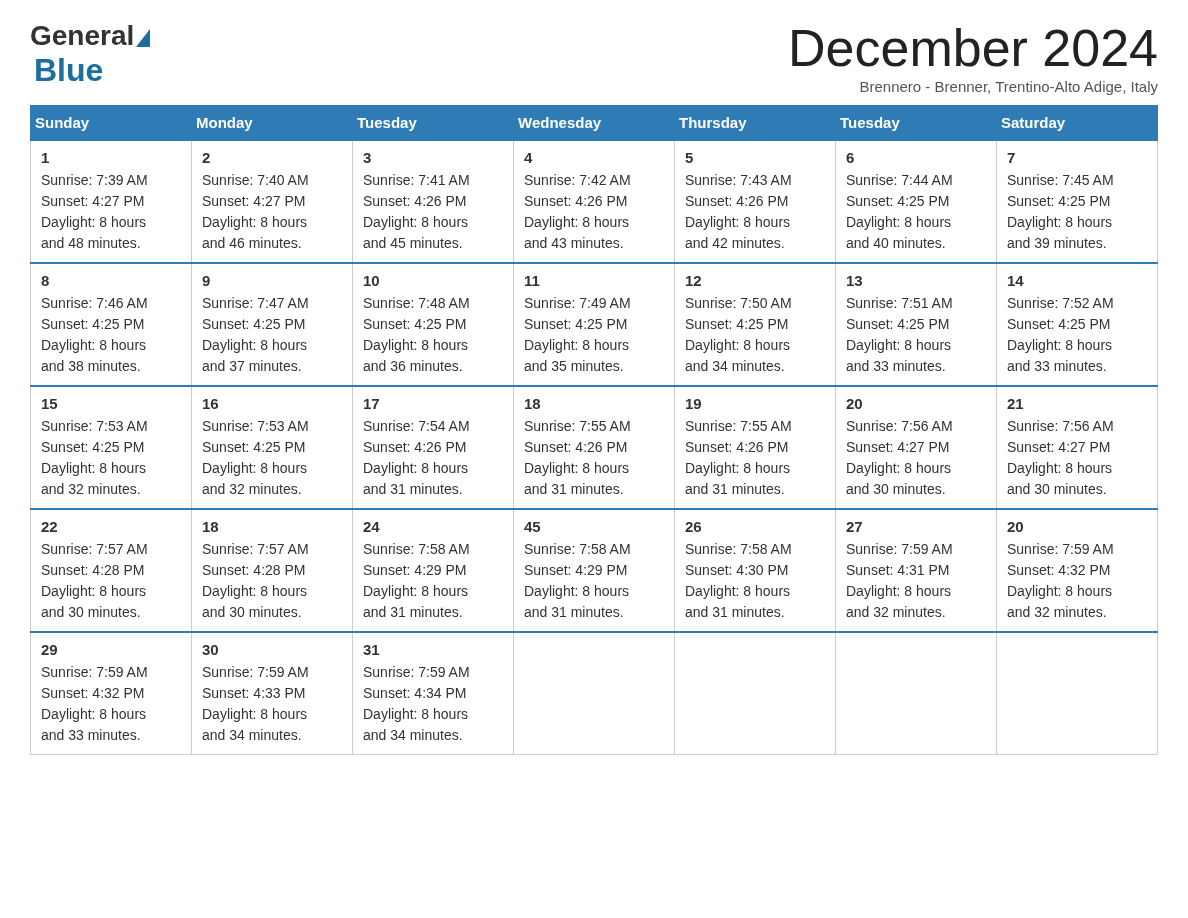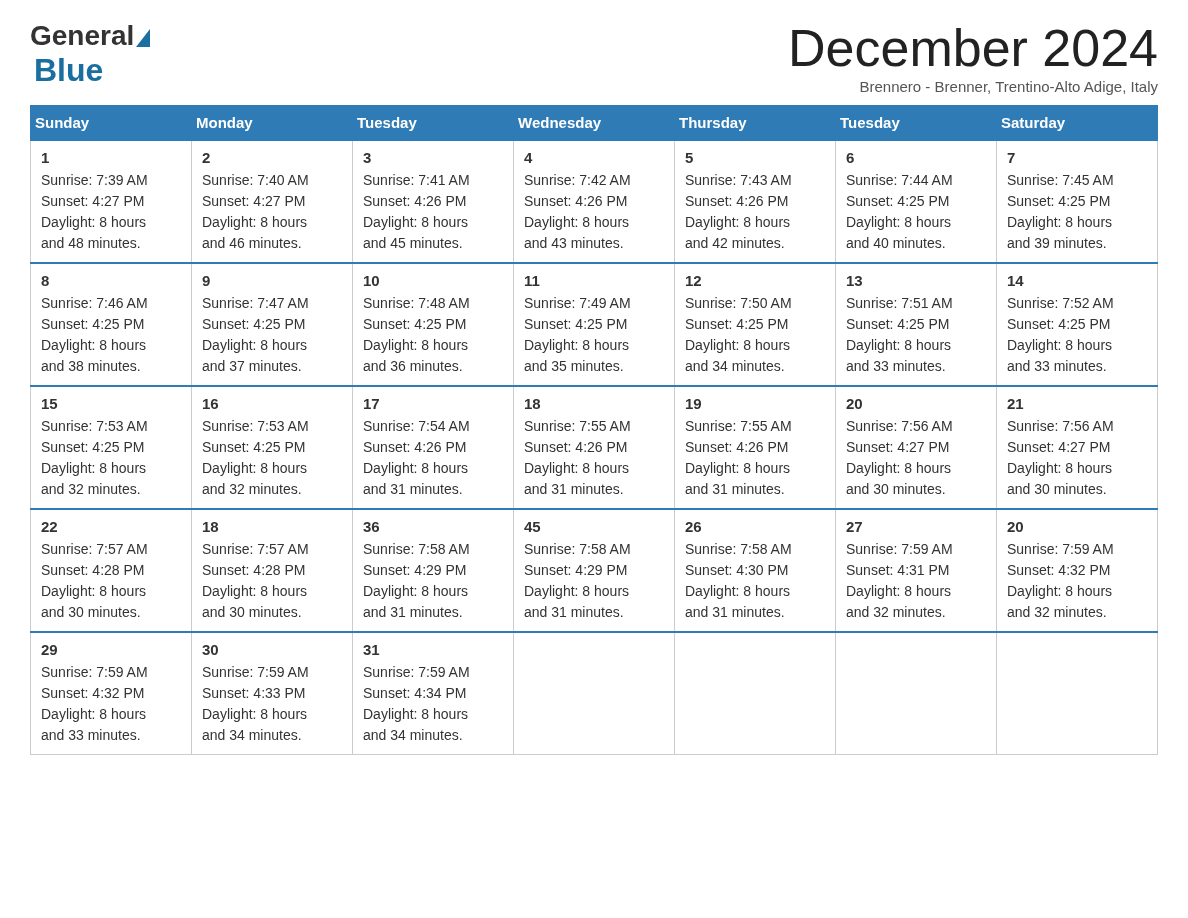--- a/index.html
+++ b/index.html
@@ -318,21 +318,21 @@
       </td>
         <td>
         <span class="day-number">18</span>
         <div class="day-info">
           Sunrise: 7:57 AM<br>
           Sunset: 4:28 PM<br>
           Daylight: 8 hours<br>and 30 minutes.
         </div>
       </td>
         <td>
-        <span class="day-number">36</span>
+        <span class="day-number">24</span>
         <div class="day-info">
           Sunrise: 7:58 AM<br>
           Sunset: 4:29 PM<br>
           Daylight: 8 hours<br>and 31 minutes.
         </div>
       </td>
         <td>
         <span class="day-number">45</span>
         <div class="day-info">
           Sunrise: 7:58 AM<br>

